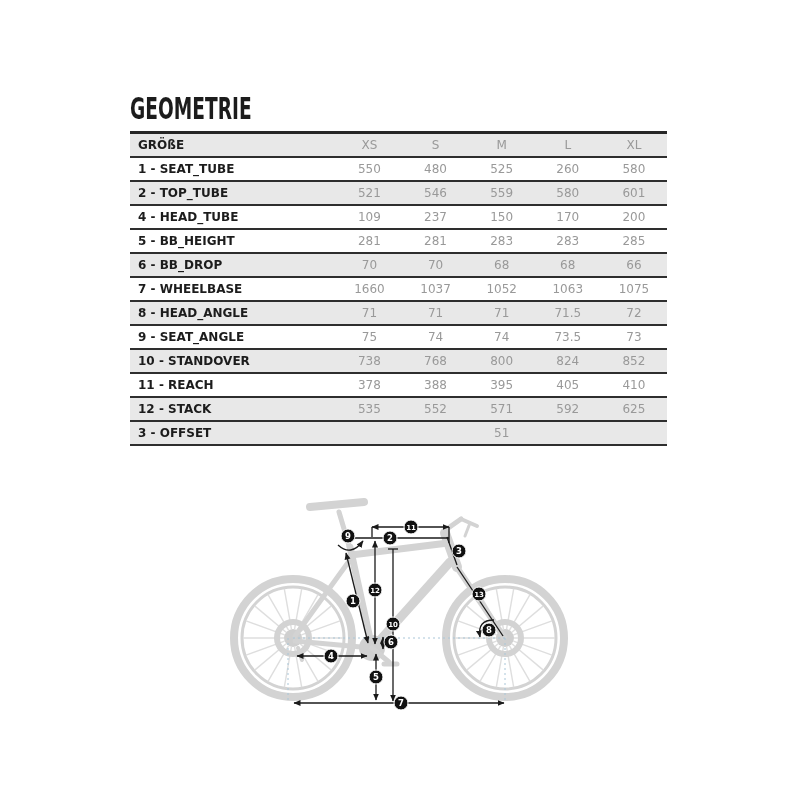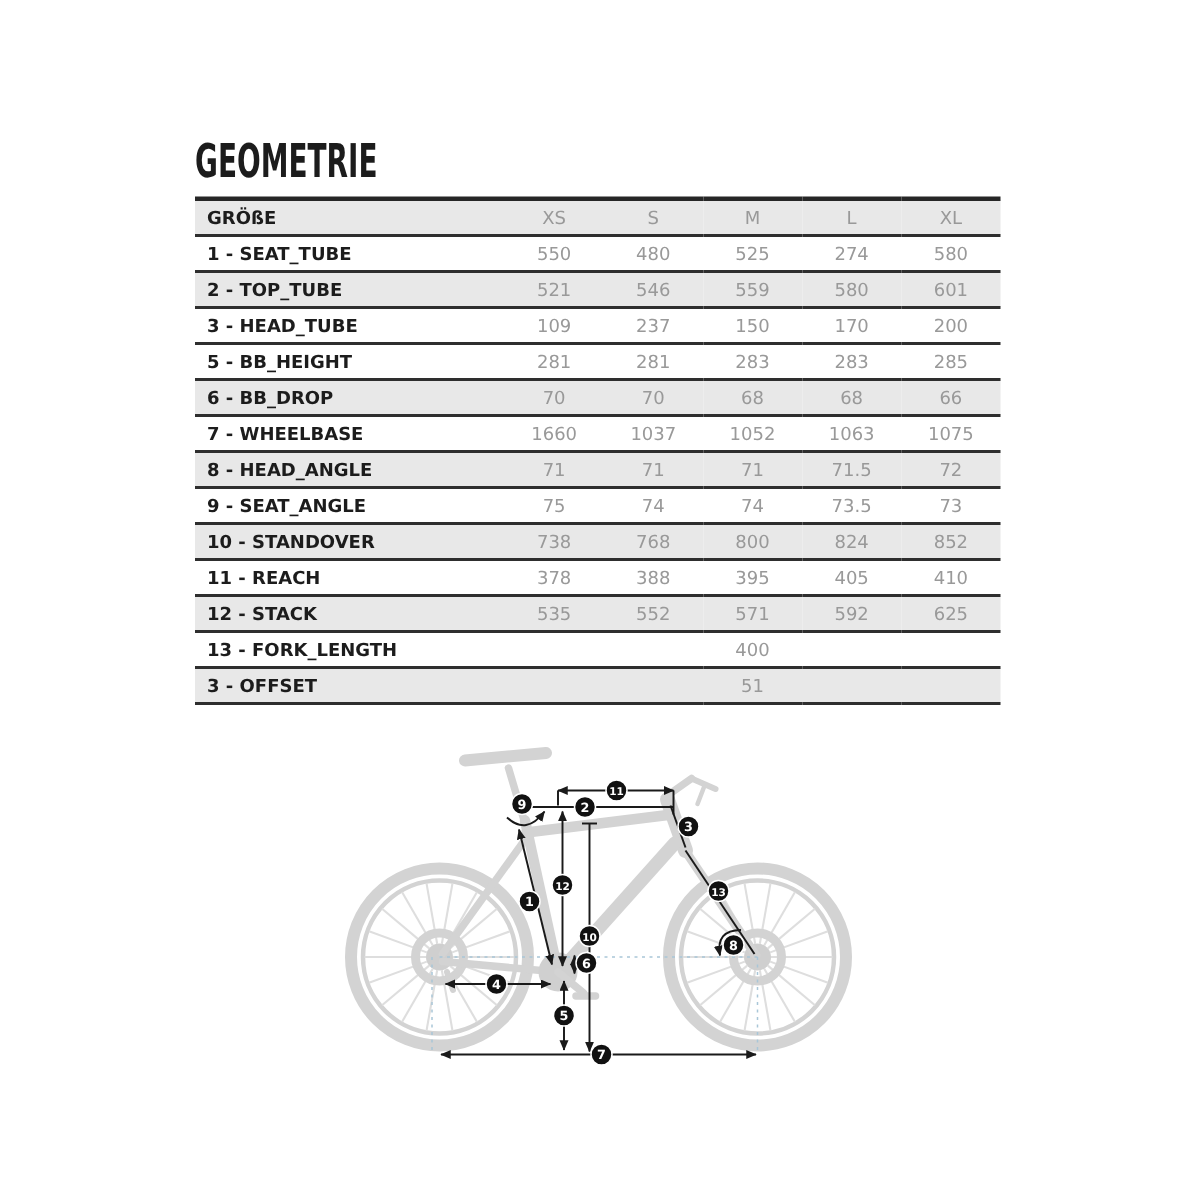--- a/index.html
+++ b/index.html
@@ -50,33 +50,33 @@
           <th class="valcell">L</th>
           <th class="valcell">XL</th>
         </tr>
     </thead>
     <tbody id="table-body">
         <tr>
           <td class="labcell">1 - SEAT_TUBE</td>
           <td class="valcell">550</td>
           <td class="valcell">480</td>
           <td class="valcell">525</td>
-          <td class="valcell">274</td>
+          <td class="valcell">260</td>
           <td class="valcell">580</td>
         </tr>
         <tr class="shade">
           <td class="labcell">2 - TOP_TUBE</td>
           <td class="valcell">521</td>
           <td class="valcell">546</td>
           <td class="valcell">559</td>
           <td class="valcell">580</td>
           <td class="valcell">601</td>
         </tr>
         <tr>
-          <td class="labcell">3 - HEAD_TUBE</td>
+          <td class="labcell">4 - HEAD_TUBE</td>
           <td class="valcell">109</td>
           <td class="valcell">237</td>
           <td class="valcell">150</td>
           <td class="valcell">170</td>
           <td class="valcell">200</td>
         </tr>
         <tr>
           <td class="labcell">5 - BB_HEIGHT</td>
           <td class="valcell">281</td>
           <td class="valcell">281</td>
@@ -132,24 +132,20 @@
           <td class="valcell">405</td>
           <td class="valcell">410</td>
         </tr>
         <tr class="shade">
           <td class="labcell">12 - STACK</td>
           <td class="valcell">535</td>
           <td class="valcell">552</td>
           <td class="valcell">571</td>
           <td class="valcell">592</td>
           <td class="valcell">625</td>
-        </tr>
-        <tr>
-          <td class="labcell">13 - FORK_LENGTH</td>
-          <td class="valcell" colspan="5">400</td>
         </tr>
         <tr class="shade">
           <td class="labcell">3 - OFFSET</td>
           <td class="valcell" colspan="5">51</td>
         </tr>
       </tbody>
   </table>
 
   <svg style="position:absolute;left:0;top:470px;" width="800" height="300" viewBox="0 470 800 300">
     <defs>

